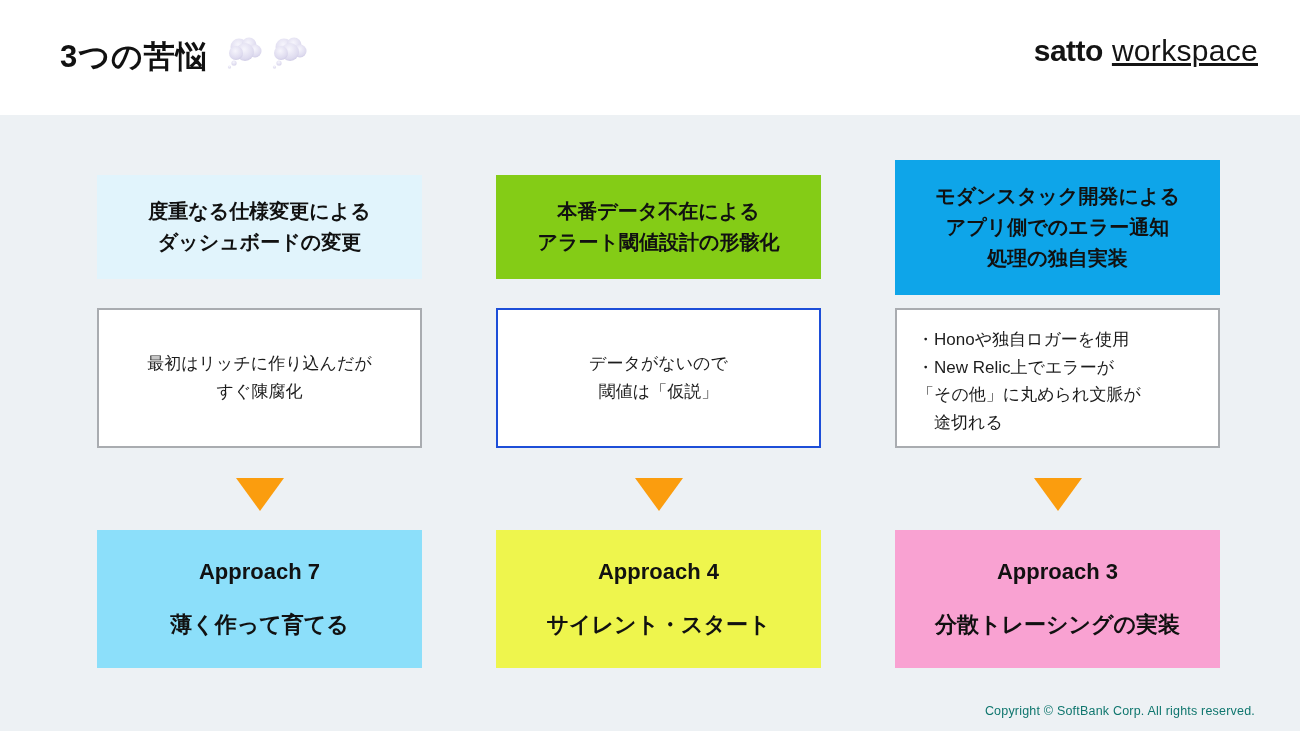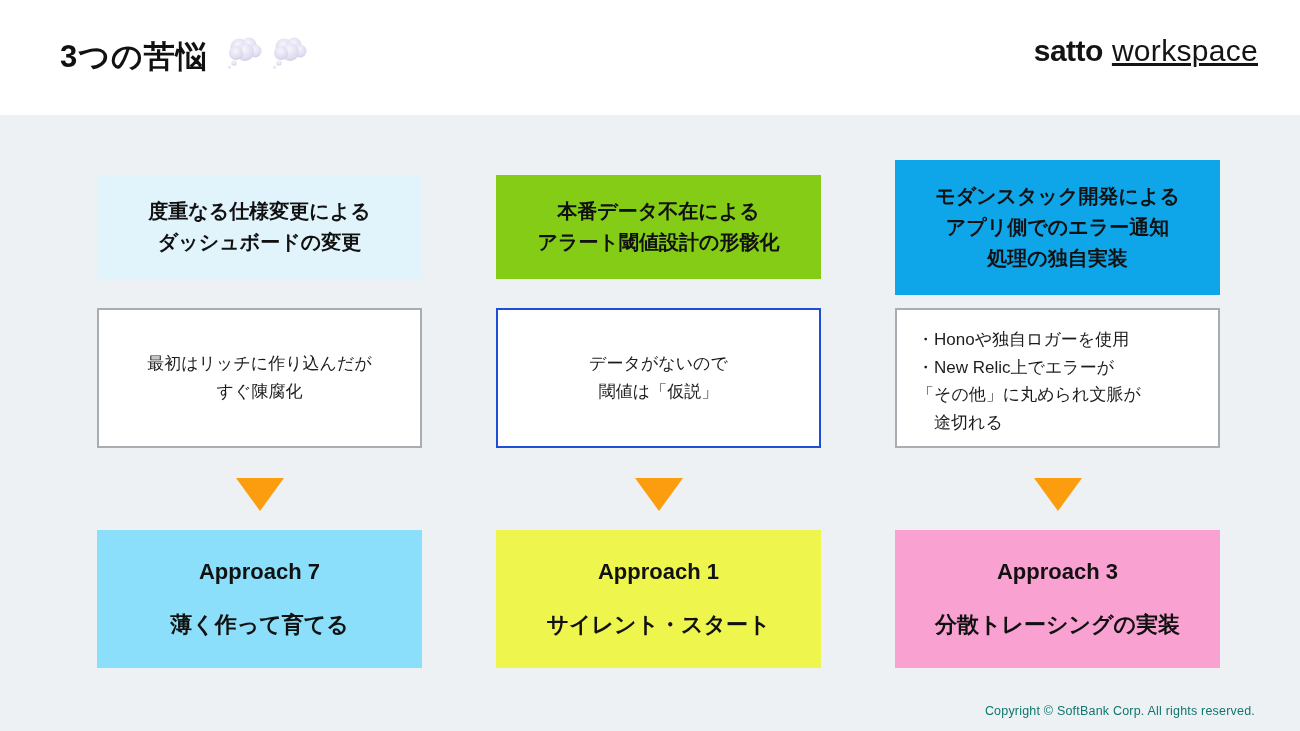--- a/index.html
+++ b/index.html
@@ -176,21 +176,21 @@
           <div class="problem-text">本番データ不在による
 アラート閾値設計の形骸化</div>
         </div>
       </div>
       <div class="detail-box" style="border: 2px solid #1d4ed8;">
         <div class="detail-text">データがないので
 閾値は「仮説」</div>
       </div>
       <div class="triangle" style="border-top-color: rgb(251, 157, 14);"></div>
       <div class="approach-box" style="background-color: rgb(238, 245, 77);">
-        <div class="approach-title">Approach 1</div>
+        <div class="approach-title">Approach 4</div>
         <div class="approach-label">サイレント・スタート</div>
       </div>
     </div>
 
     <div class="column col-3">
       <div class="header-area">
         <div class="problem-box" style="background-color: #0ea5e9;">
           <div class="problem-text">モダンスタック開発による
 アプリ側でのエラー通知
 処理の独自実装</div>

